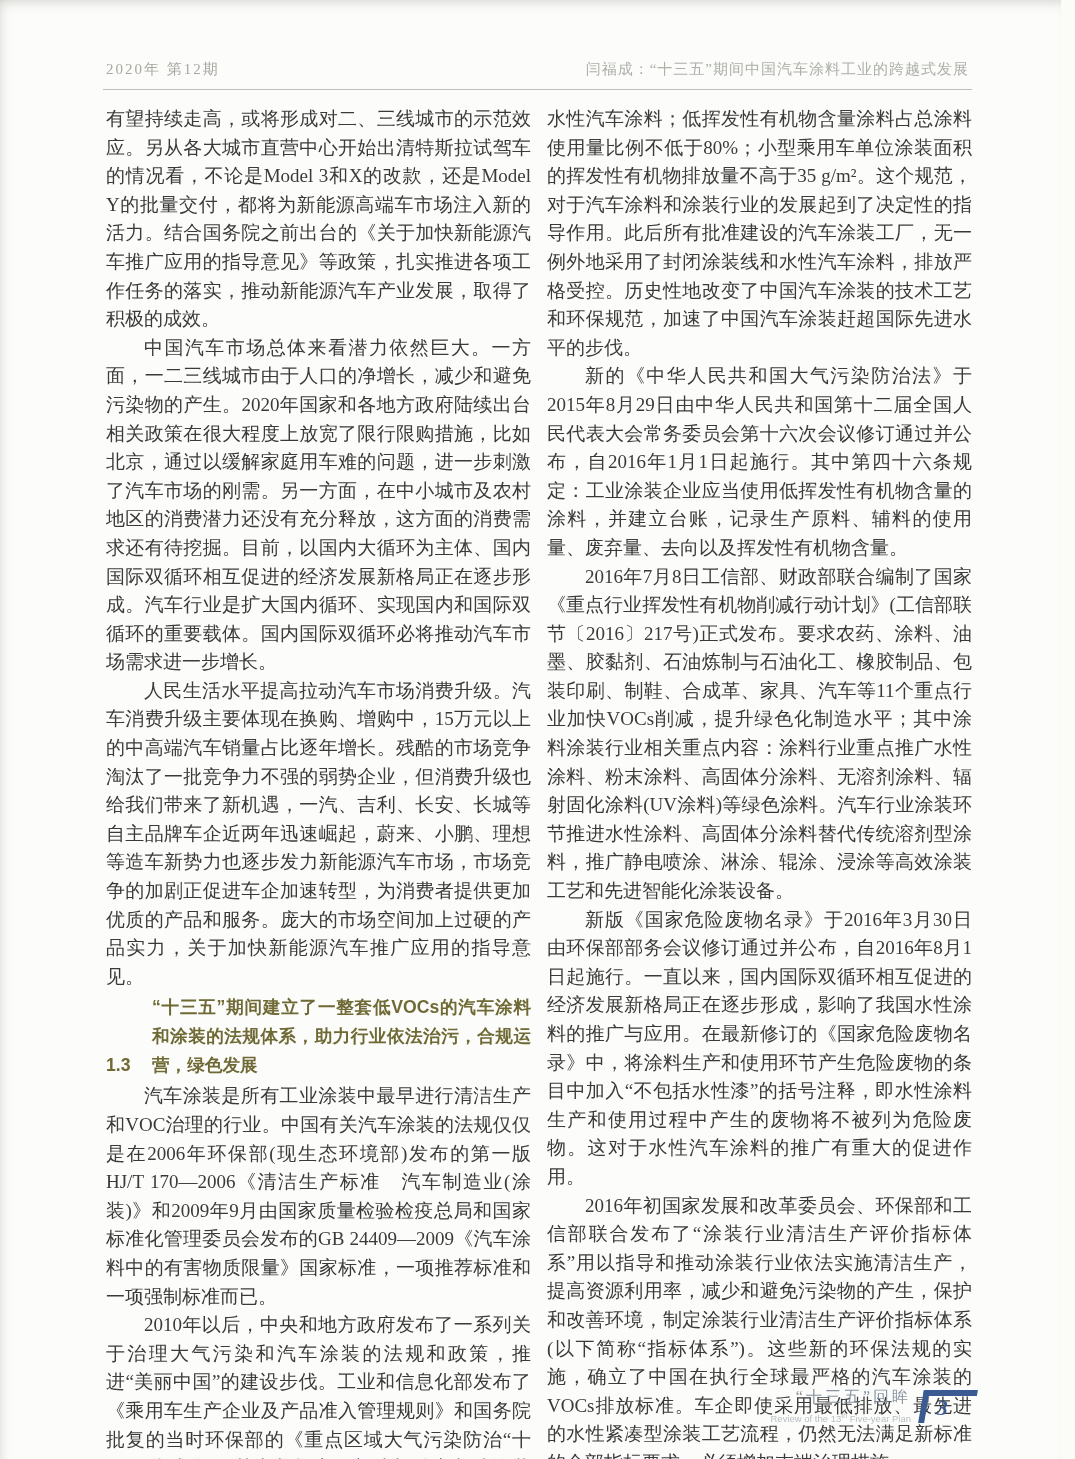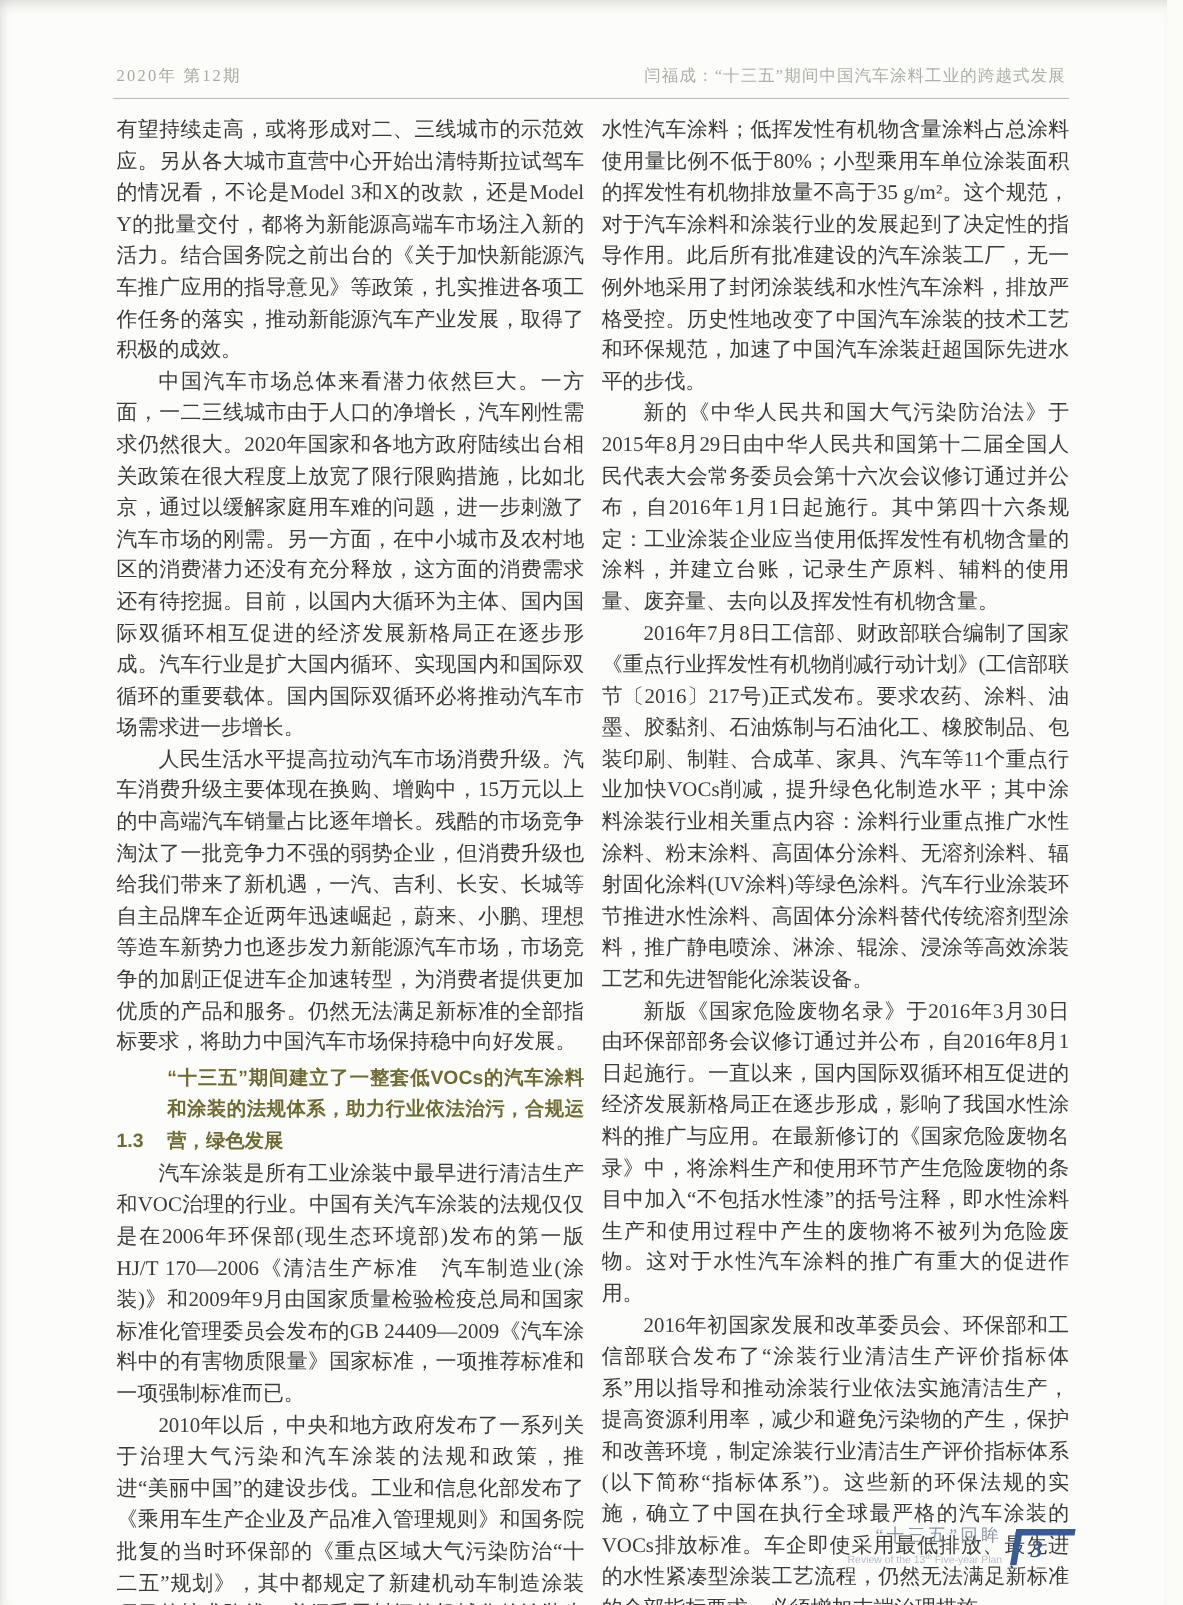--- a/index.html
+++ b/index.html
@@ -83,22 +83,22 @@
 <body>
 
 <div class="page">
 
   <div class="hdr-left">2020年 第12期</div>
   <div class="hdr-right">闫福成：“十三五”期间中国汽车涂料工业的跨越式发展</div>
   <div class="hdr-rule"></div>
 
   <div class="col col-left">
     <p>有望持续走高，或将形成对二、三线城市的示范效应。另从各大城市直营中心开始出清特斯拉试驾车的情况看，不论是Model 3和X的改款，还是Model Y的批量交付，都将为新能源高端车市场注入新的活力。结合国务院之前出台的《关于加快新能源汽车推广应用的指导意见》等政策，扎实推进各项工作任务的落实，推动新能源汽车产业发展，取得了积极的成效。</p>
-    <p class="indent">中国汽车市场总体来看潜力依然巨大。一方面，一二三线城市由于人口的净增长，汽车刚性需求仍然很大。2020年国家和各地方政府陆续出台相关政策在很大程度上放宽了限行限购措施，比如北京，通过以缓解家庭用车难的问题，进一步刺激了汽车市场的刚需。另一方面，在中小城市及农村地区的消费潜力还没有充分释放，这方面的消费需求还有待挖掘。目前，以国内大循环为主体、国内国际双循环相互促进的经济发展新格局正在逐步形成。汽车行业是扩大国内循环、实现国内和国际双循环的重要载体。国内国际双循环必将推动汽车市场需求进一步增长。</p>
-    <p class="indent">人民生活水平提高拉动汽车市场消费升级。汽车消费升级主要体现在换购、增购中，15万元以上的中高端汽车销量占比逐年增长。残酷的市场竞争淘汰了一批竞争力不强的弱势企业，但消费升级也给我们带来了新机遇，一汽、吉利、长安、长城等自主品牌车企近两年迅速崛起，蔚来、小鹏、理想等造车新势力也逐步发力新能源汽车市场，市场竞争的加剧正促进车企加速转型，为消费者提供更加优质的产品和服务。仍然无法满足新标准的全部指标要求，将助力中国汽车市场保持稳中向好发展。</p>
+    <p class="indent">中国汽车市场总体来看潜力依然巨大。一方面，一二三线城市由于人口的净增长，减少和避免污染物的产生。2020年国家和各地方政府陆续出台相关政策在很大程度上放宽了限行限购措施，比如北京，通过以缓解家庭用车难的问题，进一步刺激了汽车市场的刚需。另一方面，在中小城市及农村地区的消费潜力还没有充分释放，这方面的消费需求还有待挖掘。目前，以国内大循环为主体、国内国际双循环相互促进的经济发展新格局正在逐步形成。汽车行业是扩大国内循环、实现国内和国际双循环的重要载体。国内国际双循环必将推动汽车市场需求进一步增长。</p>
+    <p class="indent">人民生活水平提高拉动汽车市场消费升级。汽车消费升级主要体现在换购、增购中，15万元以上的中高端汽车销量占比逐年增长。残酷的市场竞争淘汰了一批竞争力不强的弱势企业，但消费升级也给我们带来了新机遇，一汽、吉利、长安、长城等自主品牌车企近两年迅速崛起，蔚来、小鹏、理想等造车新势力也逐步发力新能源汽车市场，市场竞争的加剧正促进车企加速转型，为消费者提供更加优质的产品和服务。庞大的市场空间加上过硬的产品实力，关于加快新能源汽车推广应用的指导意见。</p>
     <div class="sec-heading">
       <span class="sec-num">1.3</span>
       <span class="sec-text">“十三五”期间建立了一整套低VOCs的汽车涂料和涂装的法规体系，助力行业依法治污，合规运营，绿色发展</span>
     </div>
     <p class="indent">汽车涂装是所有工业涂装中最早进行清洁生产和VOC治理的行业。中国有关汽车涂装的法规仅仅是在2006年环保部(现生态环境部)发布的第一版HJ/T 170—2006《清洁生产标准　汽车制造业(涂装)》和2009年9月由国家质量检验检疫总局和国家标准化管理委员会发布的GB 24409—2009《汽车涂料中的有害物质限量》国家标准，一项推荐标准和一项强制标准而已。</p>
     <p class="indent">2010年以后，中央和地方政府发布了一系列关于治理大气污染和汽车涂装的法规和政策，推进“美丽中国”的建设步伐。工业和信息化部发布了《乘用车生产企业及产品准入管理规则》和国务院批复的当时环保部的《重点区域大气污染防治“十二五”规划》，其中都规定了新建机动车制造涂装项目的技术路线：必须采用封闭的机械化的涂装生产线；中涂和面漆应采用</p>
   </div>
 
   <div class="col col-right">
     <p>水性汽车涂料；低挥发性有机物含量涂料占总涂料使用量比例不低于80%；小型乘用车单位涂装面积的挥发性有机物排放量不高于35 g/m²。这个规范，对于汽车涂料和涂装行业的发展起到了决定性的指导作用。此后所有批准建设的汽车涂装工厂，无一例外地采用了封闭涂装线和水性汽车涂料，排放严格受控。历史性地改变了中国汽车涂装的技术工艺和环保规范，加速了中国汽车涂装赶超国际先进水平的步伐。</p>

